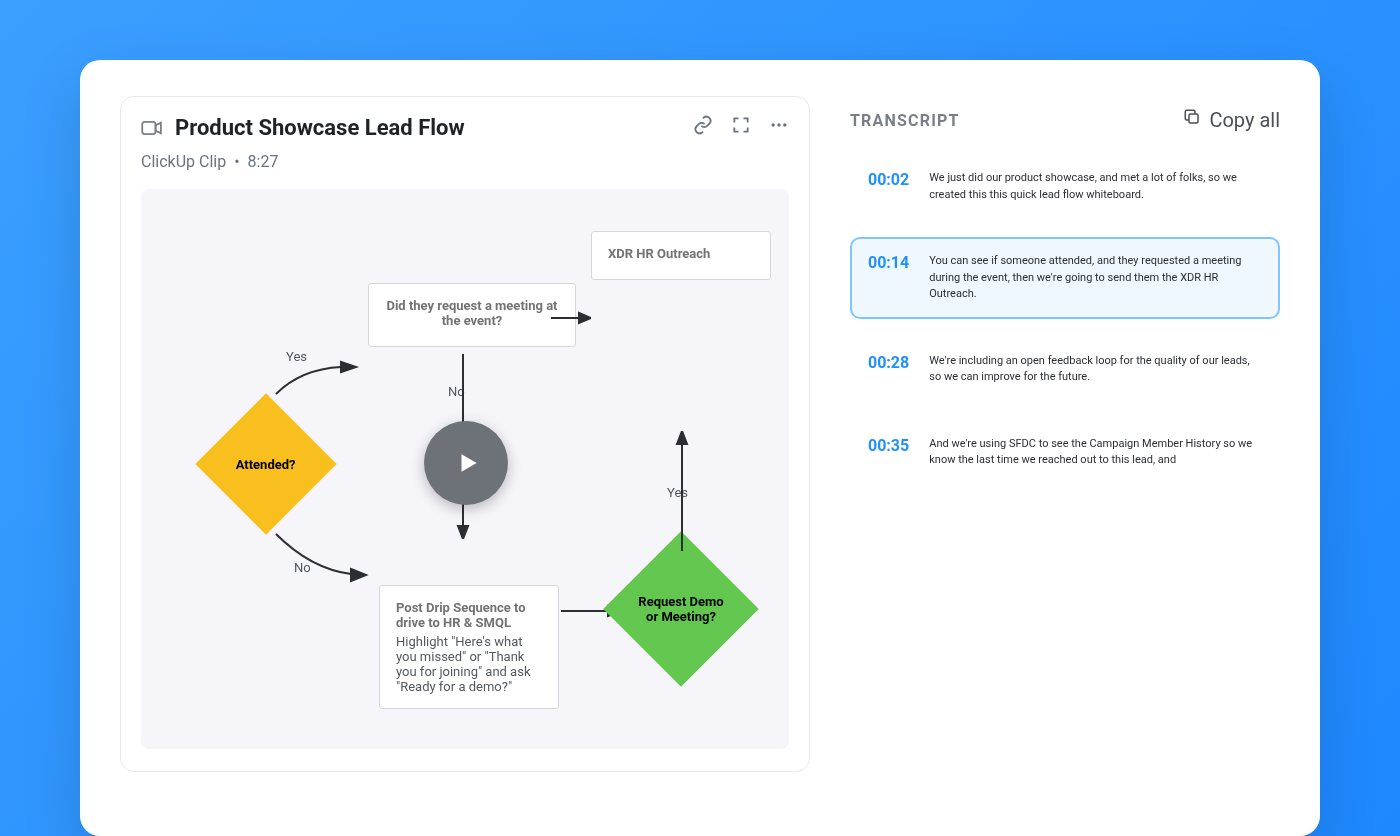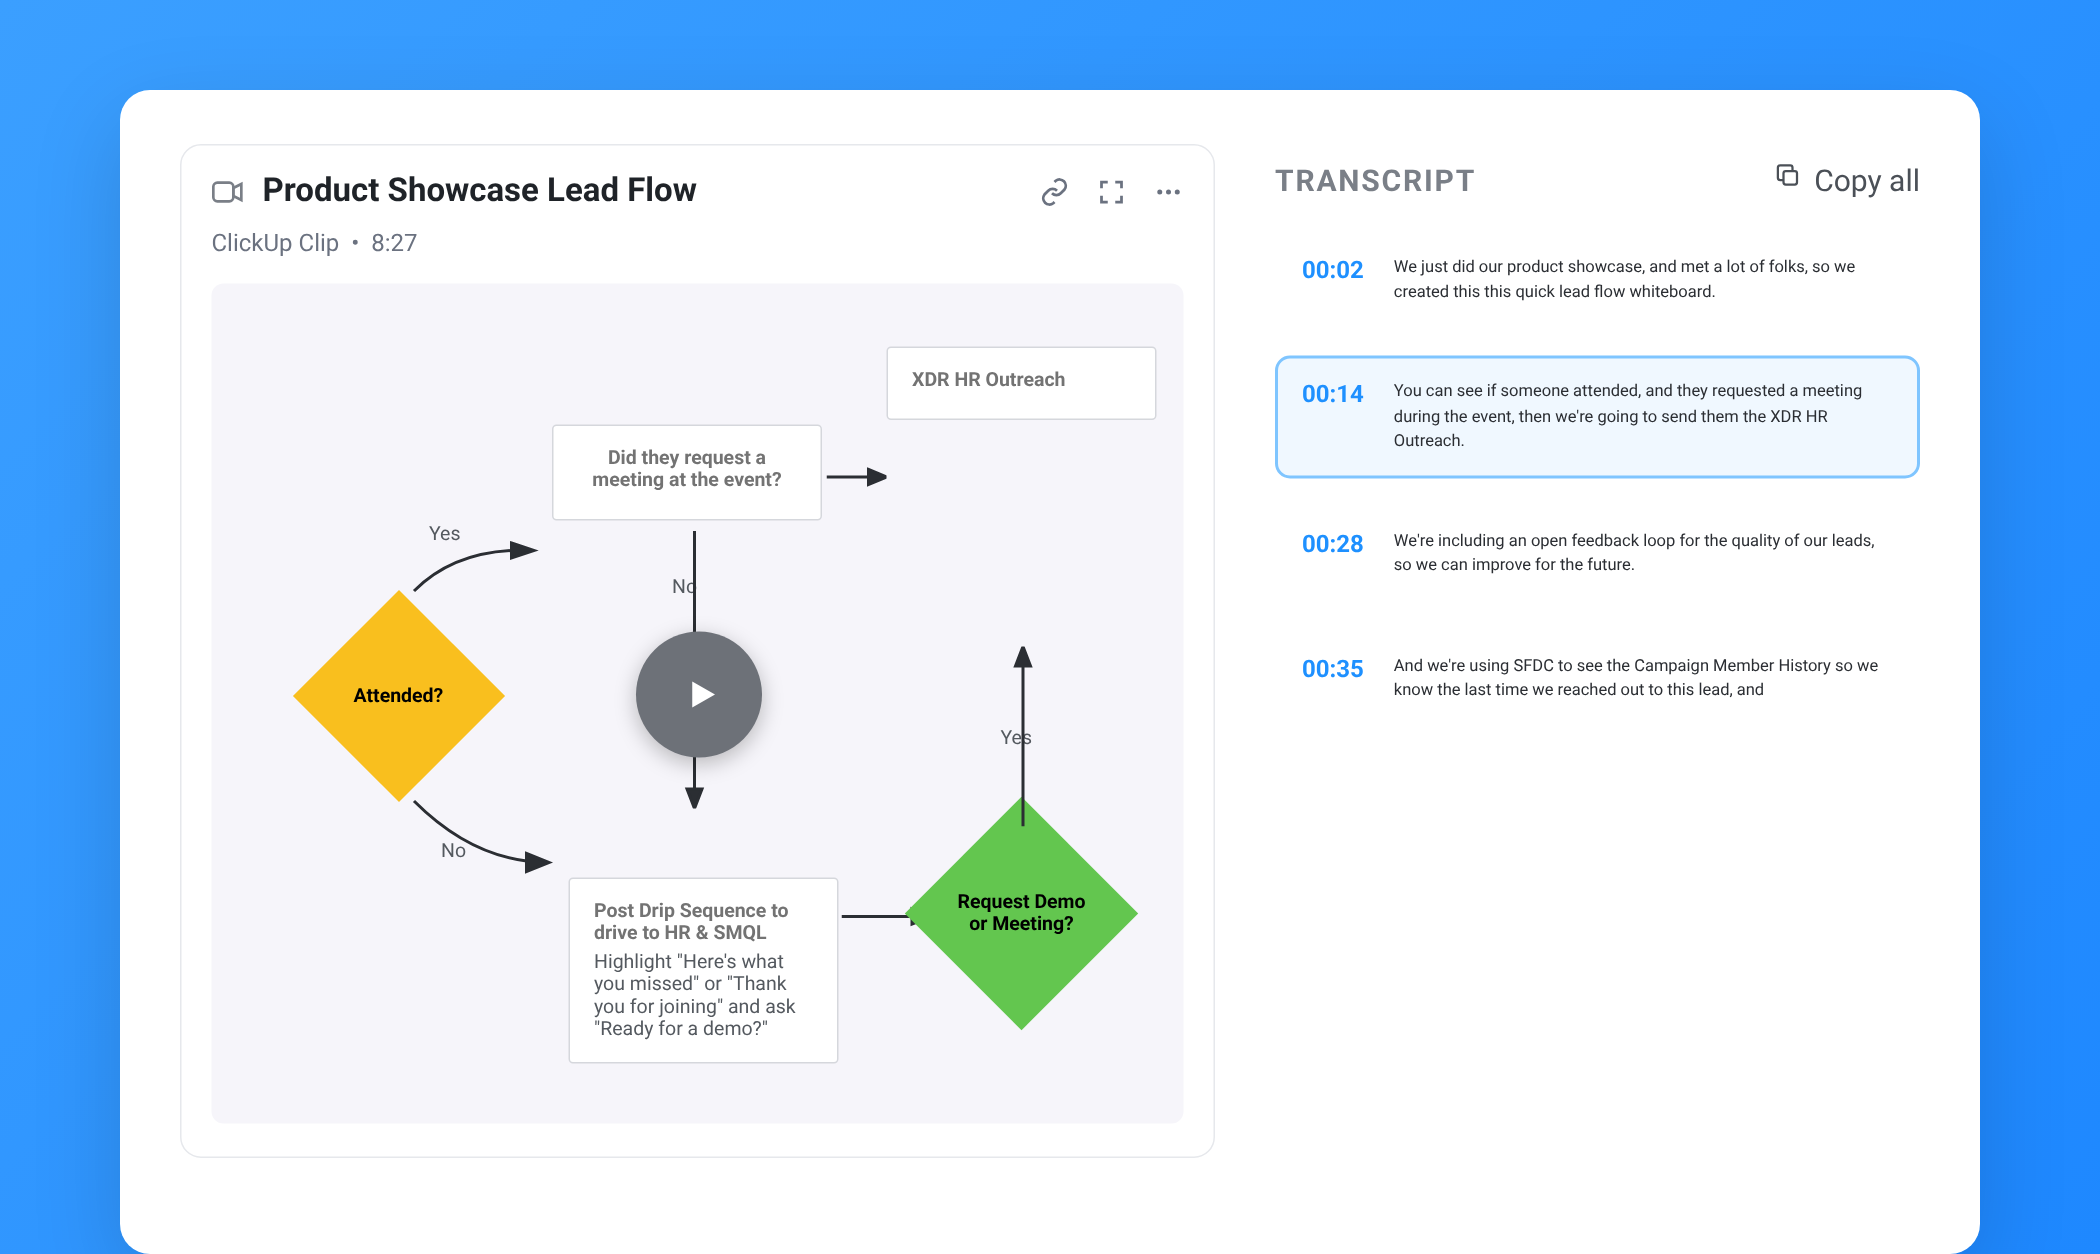--- a/index.html
+++ b/index.html
@@ -1,20 +1,20 @@
 <!DOCTYPE html>
 <html><head>
 <meta charset="utf-8">
 <style>
 * { margin: 0; padding: 0; box-sizing: border-box; font-family: -apple-system, BlinkMacSystemFont, "Segoe UI", Roboto, Helvetica, Arial, sans-serif; }
 body { background: linear-gradient(135deg, #3b9fff 0%, #1e88ff 100%); width: 1400px; height: 836px; padding: 60px 80px 0 80px; overflow: hidden; }
 .card { background: #fff; border-radius: 20px; width: 100%; height: 100%; display: flex; padding: 36px 40px; gap: 40px; box-shadow: 0 20px 60px rgba(0,0,0,0.15); }
 .left { flex: 0 0 690px; }
 .video-panel { border: 1px solid #e6e8ec; border-radius: 14px; padding: 18px 20px 22px 20px; }
-.vp-header { display: flex; align-items: center; gap: 23px; }
+.vp-header { display: flex; align-items: flex-start; gap: 23px; }
 .vp-title-row { display: flex; align-items: center; gap: 12px; flex: 1; }
 .vp-cam-icon { width: 22px; height: 16px; color: #7a7f87; flex:none; }
 .vp-title { font-size: 22px; font-weight: 700; color: #1f2328; }
 .vp-actions { display: flex; gap: 18px; color: #6b7280; }
 .vp-actions .ic { width: 20px; height: 20px; cursor: pointer; }
 .vp-sub { color: #6b7280; font-size: 16px; margin-top: 12px; }
 .canvas { position: relative; background: #f6f5fa; border-radius: 8px; margin-top: 18px; height: 560px; }
 .node-box { position: absolute; background: #fff; border: 1px solid #d5d7dc; border-radius: 3px; padding: 14px 16px; font-size: 13px; color: #54595f; }
 .node-box .bold { font-weight: 700; color: #737373; display:block; margin-bottom:4px; }
 .diamond { position: absolute; transform: rotate(45deg); display: flex; align-items: center; justify-content: center; }
@@ -22,21 +22,21 @@
 .d-yellow { background: #f9bf1e; width: 100px; height: 100px; }
 .d-green { background: #63c64f; width: 110px; height: 110px; }
 .play-btn { position: absolute; width: 84px; height: 84px; background: #6d7178; border-radius: 50%; display: flex; align-items: center; justify-content: center; cursor: pointer; box-shadow: 0 4px 14px rgba(0,0,0,0.25); }
 .play-btn svg { width: 26px; height: 26px; fill: #fff; margin-left: 4px; }
 .lbl { position: absolute; font-size: 13px; color: #54595f; }
 .arrow { position: absolute; stroke: #2b2e33; stroke-width: 2; fill: none; }
 .arrow-head { fill: #2b2e33; }
 
 .right { flex: 1; padding-top: 12px; overflow: hidden; display: flex; flex-direction: column; position: relative; }
 .tr-head { display: flex; justify-content: space-between; align-items: center; margin-bottom: 22px; }
-.tr-title { font-size: 20px; font-weight: 700; letter-spacing: 1.2px; color: #7a7f87; text-transform: uppercase; }
+.tr-title { font-size: 16px; font-weight: 700; letter-spacing: 1.2px; color: #7a7f87; text-transform: uppercase; }
 .copy-all { display: flex; align-items: flex-start; gap: 8px; color: #4b5057; font-size: 20px; cursor: pointer; }
 .copy-all svg { width: 18px; height: 18px; }
 .tr-list { display: flex; flex-direction: column; gap: 18px; }
 .tr-item { display: flex; gap: 20px; padding: 14px 16px; border-radius: 10px; border: 2px solid transparent; }
 .tr-item.active { background: #f0f8ff; border-color: #7fc5ff; }
 .tr-time { color: #1e90ff; font-weight: 700; font-size: 16px; flex: none; cursor: pointer; }
 .tr-text { color: #2b2e33; font-size: 11px; line-height: 1.5; }
 .fade { position: absolute; left: 0; right: 0; bottom: 0; height: 110px; background: linear-gradient(to bottom, rgba(255,255,255,0), #fff 70%); pointer-events:none; }
 </style>
 </head>
@@ -84,21 +84,21 @@
 
         <svg class="arrow" style="left:130px; top:170px;" width="90" height="40">
             <path d="M5 35 Q 30 10 70 8"></path>
             <polygon class="arrow-head" points="70,3 85,8 70,13"></polygon>
           </svg>
         <svg class="arrow" style="left:130px; top:340px;" width="100" height="55">
             <path d="M5 5 Q 40 40 80 45"></path>
             <polygon class="arrow-head" points="80,40 95,46 80,52"></polygon>
           </svg>
 
-        <div class="node-box" style="left:227px; top:94px; width:180px; text-align:center;">
+        <div class="node-box" style="left:227px; top:94px; width:208px; text-align:center;">
           <span class="bold">Did they request a meeting at the event?</span>
         </div>
 
         <svg class="arrow" style="left:410px; top:122px;" width="40" height="14">
             <line x1="0" y1="7" x2="28" y2="7"></line>
             <polygon class="arrow-head" points="28,2 40,7 28,12"></polygon>
           </svg>
 
         <div class="node-box" style="left:450px; top:42px; width:180px;">
           <span class="bold">XDR HR Outreach</span>

